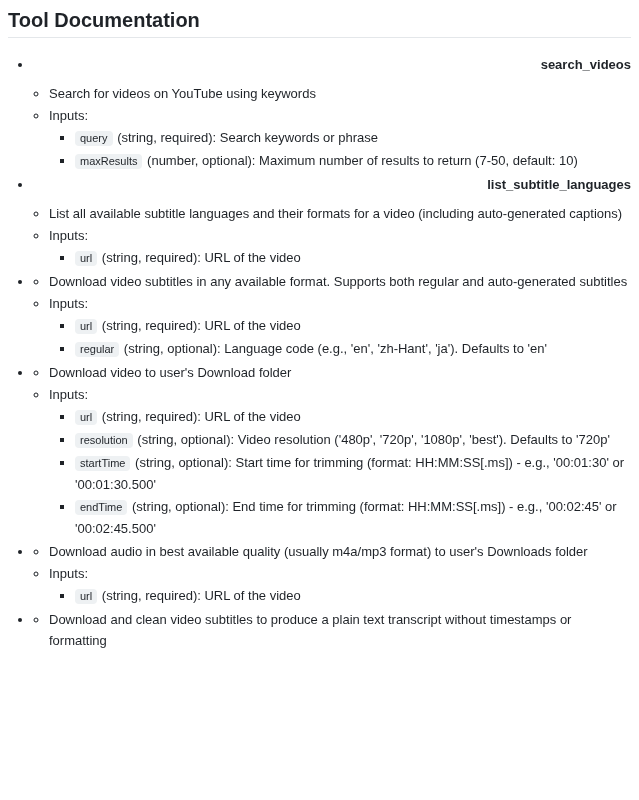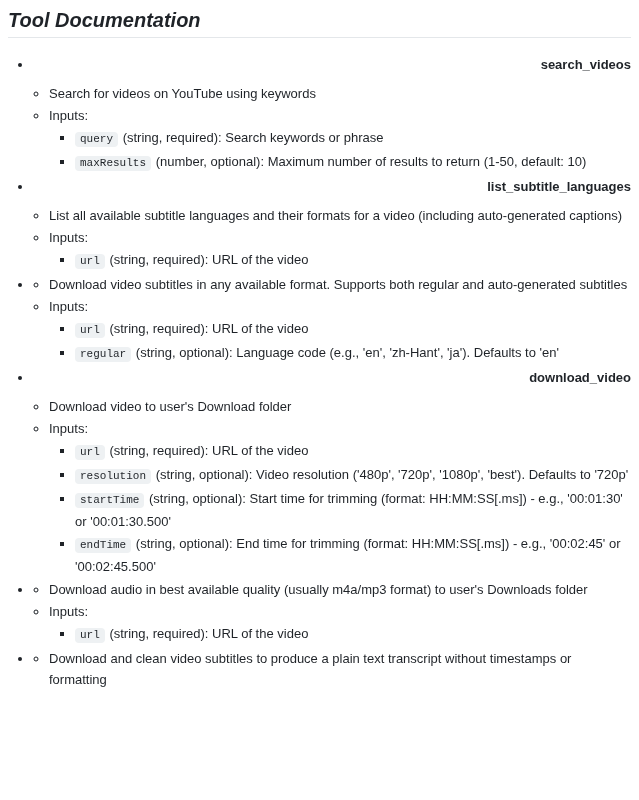--- a/index.html
+++ b/index.html
@@ -19,21 +19,20 @@
   main {
     padding: 8px 8px 0 8px;
   }
   h1.page-title {
     font-size: 20px;
     line-height: 24px;
     font-weight: 700;
     margin: 0 0 16px 0;
     padding-bottom: 5px;
     border-bottom: 1px solid var(--heading-rule, #e4e7ea);
-    font-style: italic;
   }
   ul {
     margin: 0;
   }
   ul.tool-list {
     list-style: disc;
     padding-left: 25px;
   }
   li.tool + li.tool {
     margin-top: 2px;
@@ -59,21 +58,21 @@
     padding-left: 26px;
     margin-top: 1px;
   }
   ul.lvl3 > li {
     line-height: 21px;
   }
   ul.lvl3 > li + li {
     margin-top: 1px;
   }
   code.param-chip {
-    font-family: Liberation Mono, monospace;
+    font-family: Liberation Sans, sans-serif;
     font-size: 11px;
     background: var(--code-background, #eef1f3);
     border-radius: 4px;
     padding: 1px 5px 2px 5px;
     margin-right: 1px;
     white-space: nowrap;
   }
 </style>
 </head>
 <body>
@@ -84,21 +83,21 @@
   <ul class="tool-list">
   <li class="tool">
     <p class="tool-name">search_videos</p>
     <ul class="lvl2">
       <li>Search for videos on YouTube using keywords</li>
       <li>
         <span>Inputs:</span>
         <ul class="lvl3">
   <li><code class="param-chip">query</code><span> (string, required): Search keywords or phrase</span></li>
 
-  <li><code class="param-chip">maxResults</code><span> (number, optional): Maximum number of results to return (1-50, default: 10)</span></li>
+  <li><code class="param-chip">maxResults</code><span> (number, optional): Maximum number of results to return (7-50, default: 10)</span></li>
 </ul>
       </li>
     </ul>
   </li>
 
   <li class="tool">
     <p class="tool-name">list_subtitle_languages</p>
     <ul class="lvl2">
       <li>List all available subtitle languages and their formats for a video (including auto-generated captions)</li>
       <li>
@@ -118,21 +117,20 @@
         <ul class="lvl3">
   <li><code class="param-chip">url</code><span> (string, required): URL of the video</span></li>
 
   <li><code class="param-chip">regular</code><span> (string, optional): Language code (e.g., 'en', 'zh-Hant', 'ja'). Defaults to 'en'</span></li>
 </ul>
       </li>
     </ul>
   </li>
 
   <li class="tool">
-    <p class="tool-name">download_video</p>
     <ul class="lvl2">
       <li>Download video to user's Download folder</li>
       <li>
         <span>Inputs:</span>
         <ul class="lvl3">
   <li><code class="param-chip">url</code><span> (string, required): URL of the video</span></li>
 
   <li><code class="param-chip">resolution</code><span> (string, optional): Video resolution ('480p', '720p', '1080p', 'best'). Defaults to '720p'</span></li>
 
   <li><code class="param-chip">startTime</code><span> (string, optional): Start time for trimming (format: HH:MM:SS[.ms]) - e.g., '00:01:30' or '00:01:30.500'</span></li>

